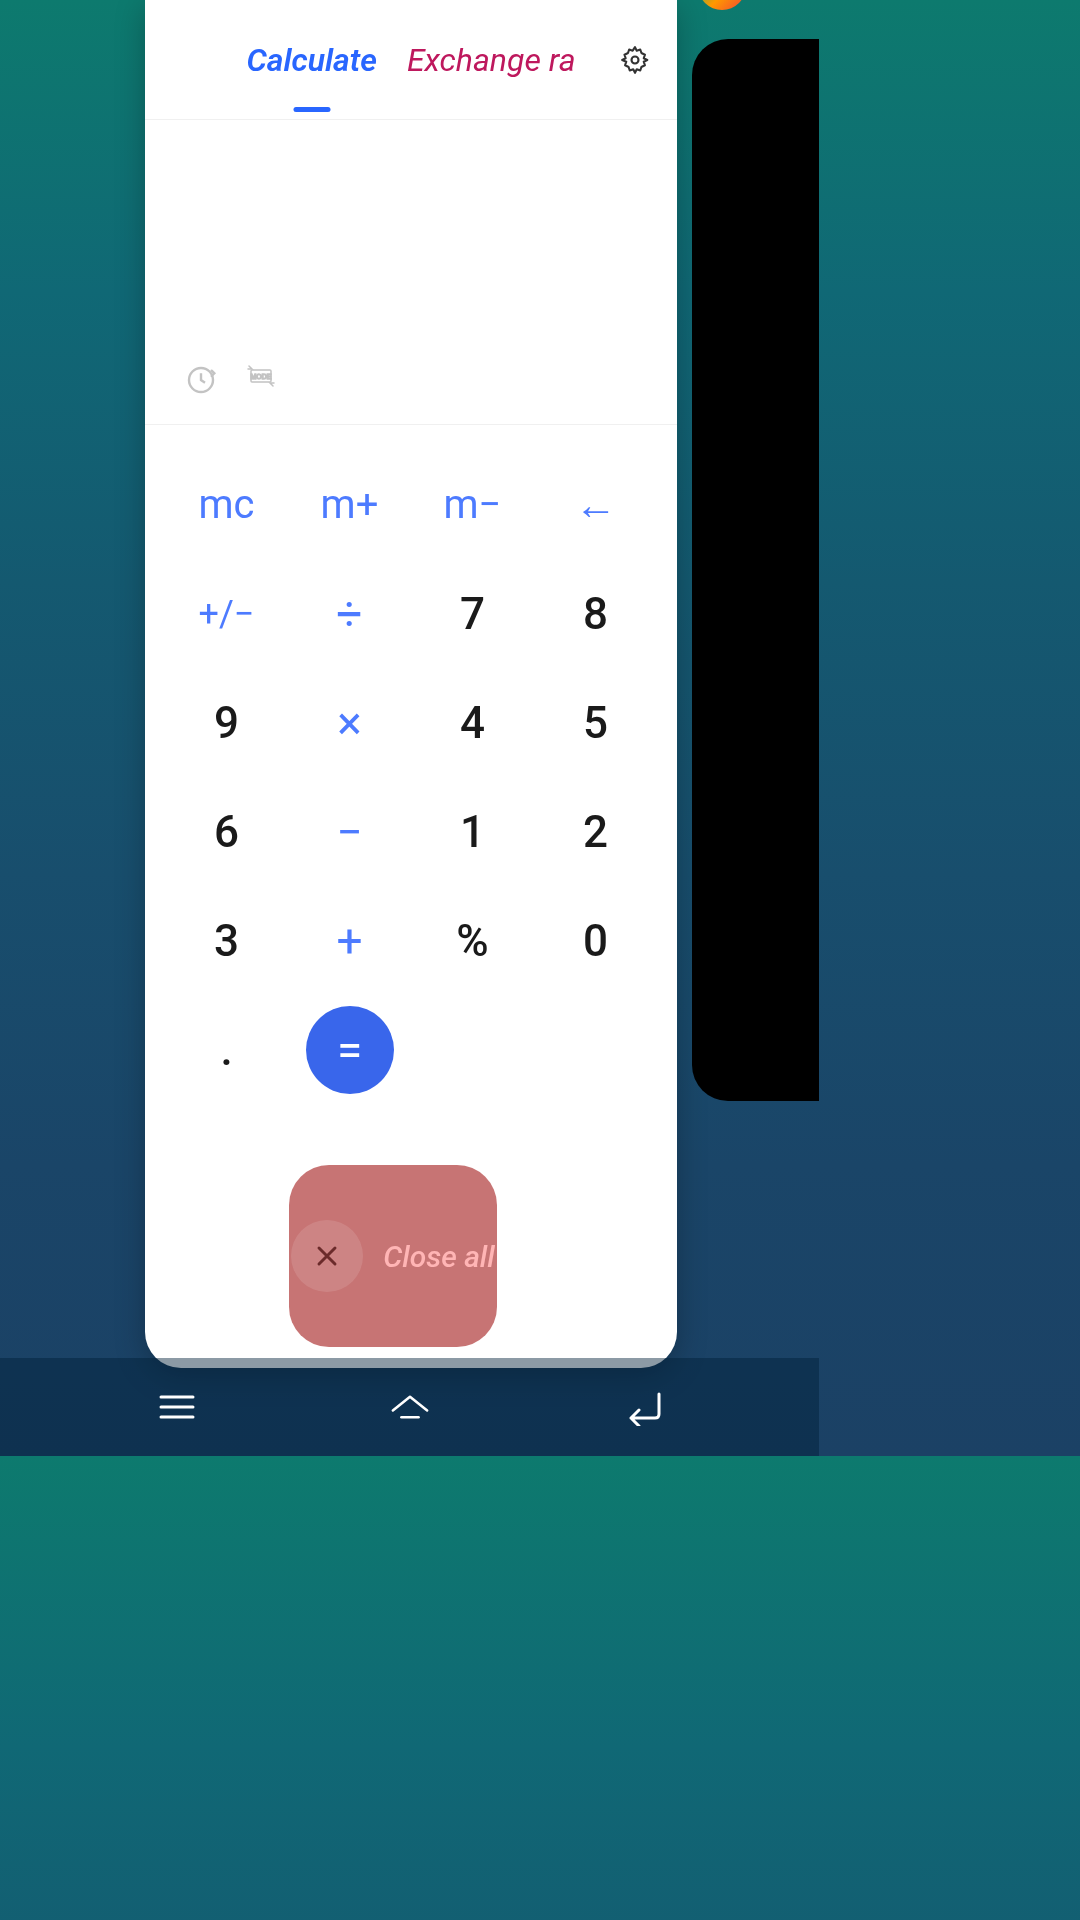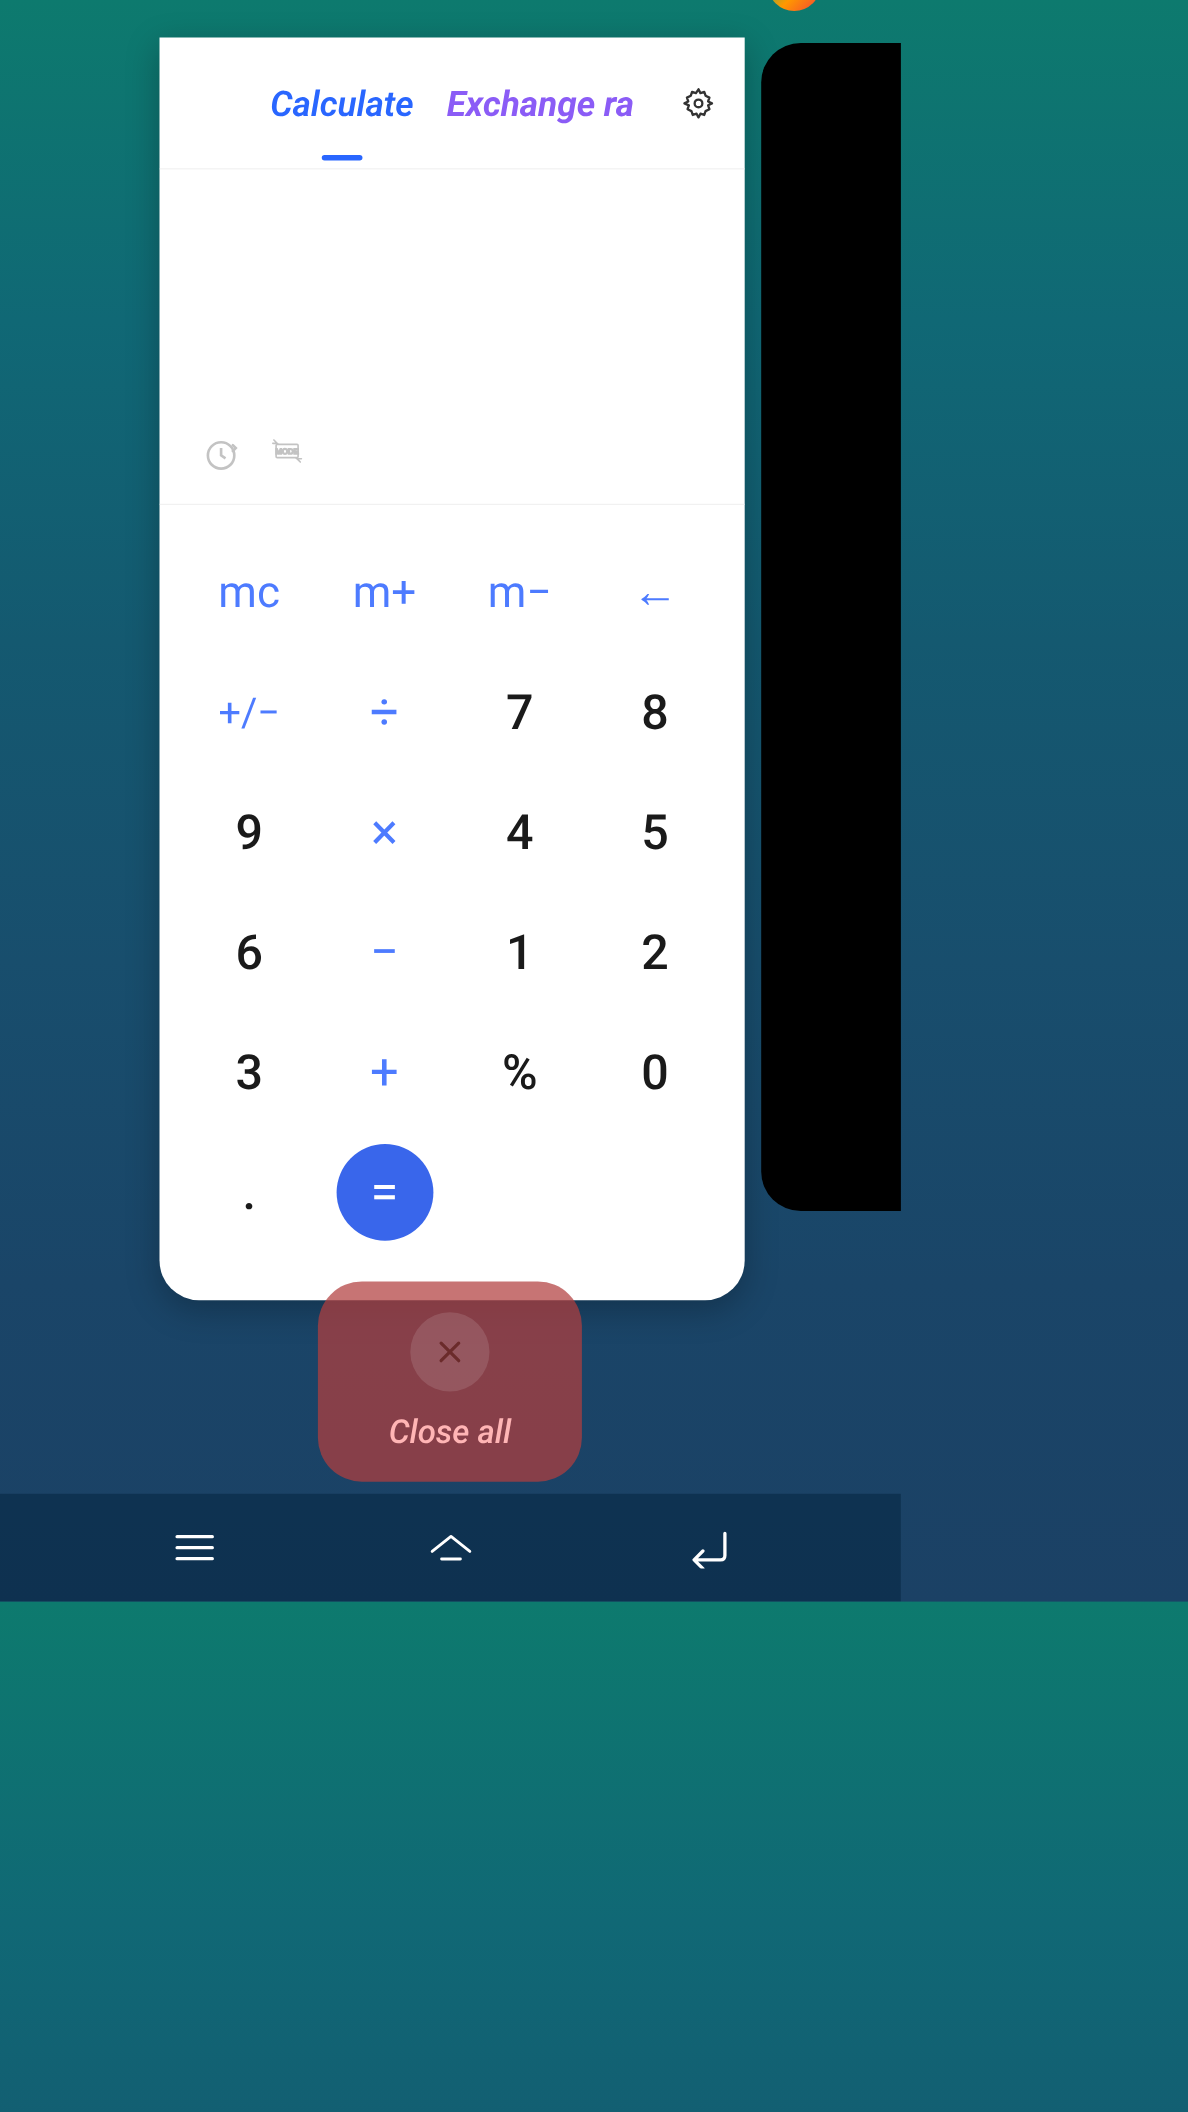--- a/index.html
+++ b/index.html
@@ -15,26 +15,25 @@
       font-family: -apple-system, BlinkMacSystemFont, 'Segoe UI', Roboto, Helvetica, Arial, sans-serif;
       position: relative;
       overflow: hidden;
     }
     
     .app-card {
       position: absolute;
       left: 145px;
       top: 0;
       width: 532px;
-      height: 1148px;
+      height: 1368px;
       background: #ffffff;
       border-radius: 0 0 36px 36px;
       box-shadow: 0 8px 30px rgba(0,0,0,0.25);
       overflow: hidden;
-      margin-top: 34px;
     }
     
     .app-header {
       height: 120px;
       display: flex;
       align-items: center;
       justify-content: center;
       position: relative;
       border-bottom: 1px solid #f0f0f0;
     }
@@ -59,24 +58,24 @@
       bottom: -33px;
       left: 50%;
       transform: translateX(-50%);
       width: 37px;
       height: 5px;
       background: #2966ff;
       border-radius: 3px;
     }
     
     .tab-inactive {
-      color: #8b5cf6;
+      color: #be185d;
       font-size: 32px;
       font-style: italic;
-      font-weight: 700;
+      font-weight: 400;
       white-space: nowrap;
     }
     
     .gear-icon {
       position: absolute;
       right: 28px;
       top: 50%;
       transform: translateY(-50%);
       width: 28px;
       height: 28px;
@@ -202,26 +201,26 @@
       height: 30px;
       background: linear-gradient(135deg, #4caf50 0%, #ff9800 50%, #f44336 100%);
       border-radius: 0 0 24px 24px;
       overflow: hidden;
     }
     
     .close-all-btn {
       position: absolute;
       left: 289px;
       top: 1165px;
-      width: 240px;
+      width: 208px;
       height: 182px;
       background: rgba(178, 63, 63, 0.72);
       border-radius: 40px;
       display: flex;
-      flex-direction: column;
+      flex-direction: row;
       align-items: center;
       justify-content: center;
       gap: 20px;
     }
     
     .close-circle {
       width: 72px;
       height: 72px;
       background: rgba(255,255,255,0.12);
       border-radius: 50%;

